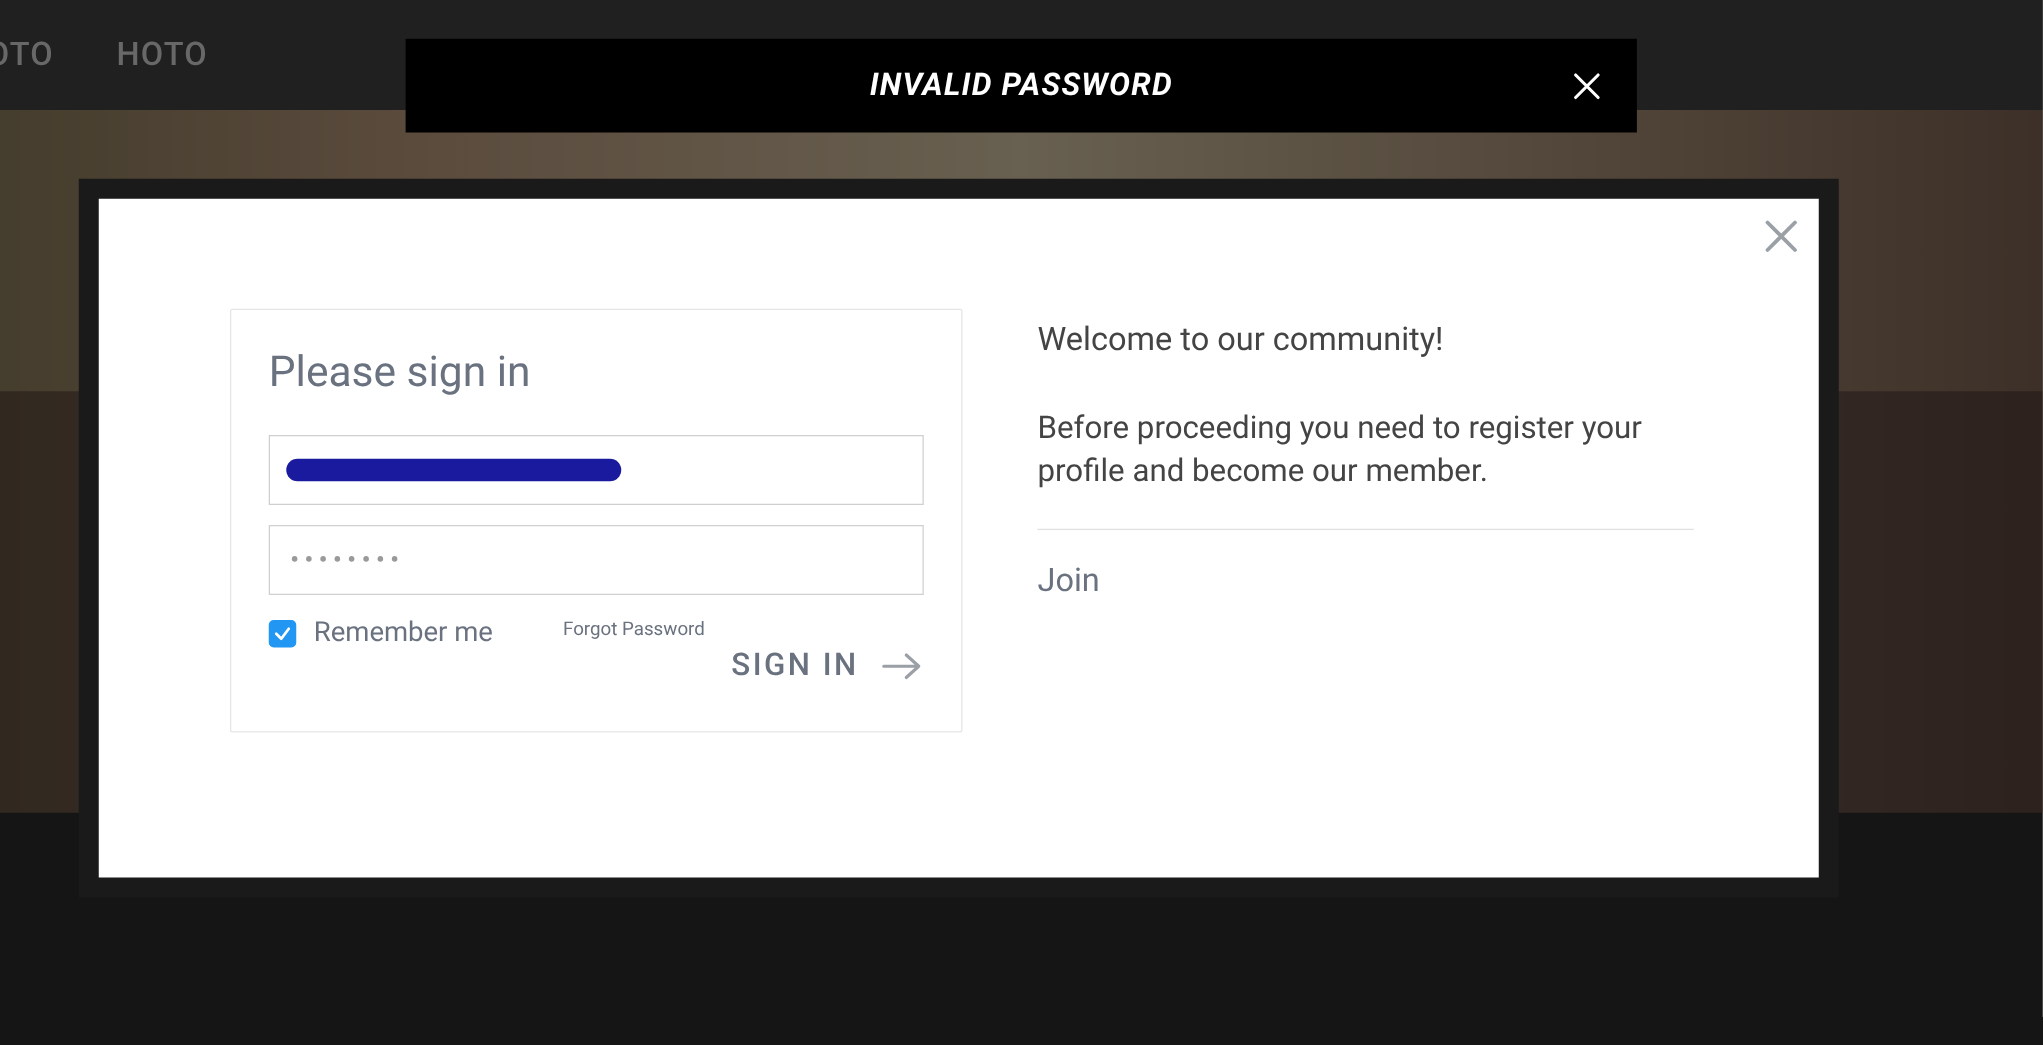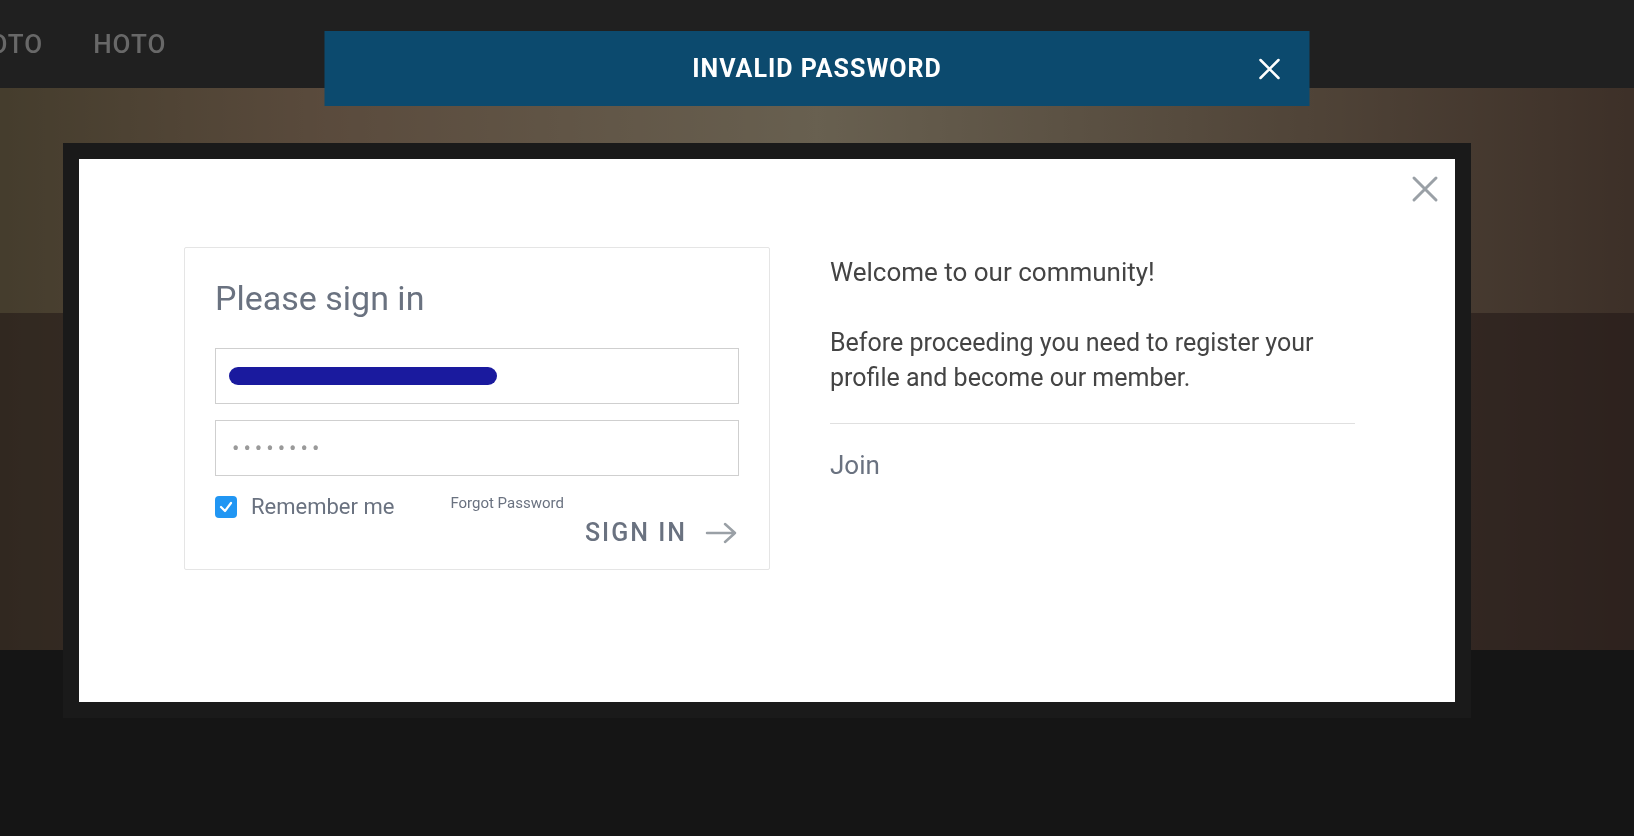--- a/index.html
+++ b/index.html
@@ -70,25 +70,26 @@
     }
     
     
     .error-banner {
       position: absolute;
       top: 31px;
       left: 50%;
       transform: translateX(-50%);
       width: 985px;
       height: 75px;
-      background: #0c4a6e;
+      background: #000000;
       display: flex;
       align-items: center;
       justify-content: center;
       z-index: 100;
+      font-style: italic;
     }
     .error-banner-text {
       color: #fff;
       font-size: 25px;
       font-weight: 700;
       letter-spacing: 1px;
     }
     .error-close {
       position: absolute;
       right: 28px;
@@ -133,21 +134,21 @@
       display: flex;
       padding: 88px 100px 0 105px;
       gap: 60px;
     }
     
     
     .signin-card {
       width: 586px;
       border: 1px solid #e5e5e5;
       border-radius: 2px;
-      padding: 30px 30px 22px 30px;
+      padding: 30px 30px 38px 30px;
     }
     .signin-title {
       color: #6a7280;
       font-size: 34px;
       font-weight: 400;
       margin-bottom: 30px;
     }
     .field {
       width: 100%;
       height: 56px;

